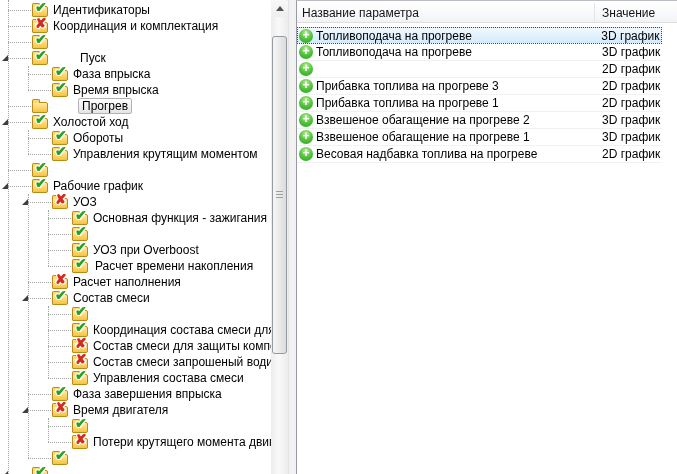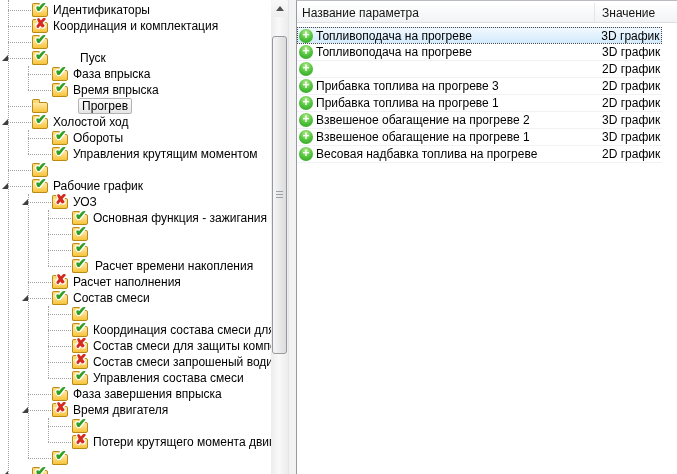--- a/index.html
+++ b/index.html
@@ -203,20 +203,21 @@
             <span class="glyph check">✔</span>
           </span>
           <span class="tlabel" style="left: 93px;"></span>
         </div>
         <div class="trow" style="top: 242px;">
           <span class="stub" style="left: 48px; width: 23px;"></span>
           <span class="ticon" style="left: 72px;">
             <i class="folder-base"></i>
             <span class="glyph check">✔</span>
           </span>
+          <span class="tlabel" style="left: 93px;">УОЗ при Overboost</span>
         </div>
         <div class="trow" style="top: 258px;">
           <span class="stub" style="left: 48px; width: 23px;"></span>
           <span class="ticon" style="left: 72px;">
             <i class="folder-base"></i>
             <span class="glyph check">✔</span>
           </span>
           <span class="tlabel" style="left: 95px;">Расчет времени накопления</span>
         </div>
         <div class="trow" style="top: 274px;">

